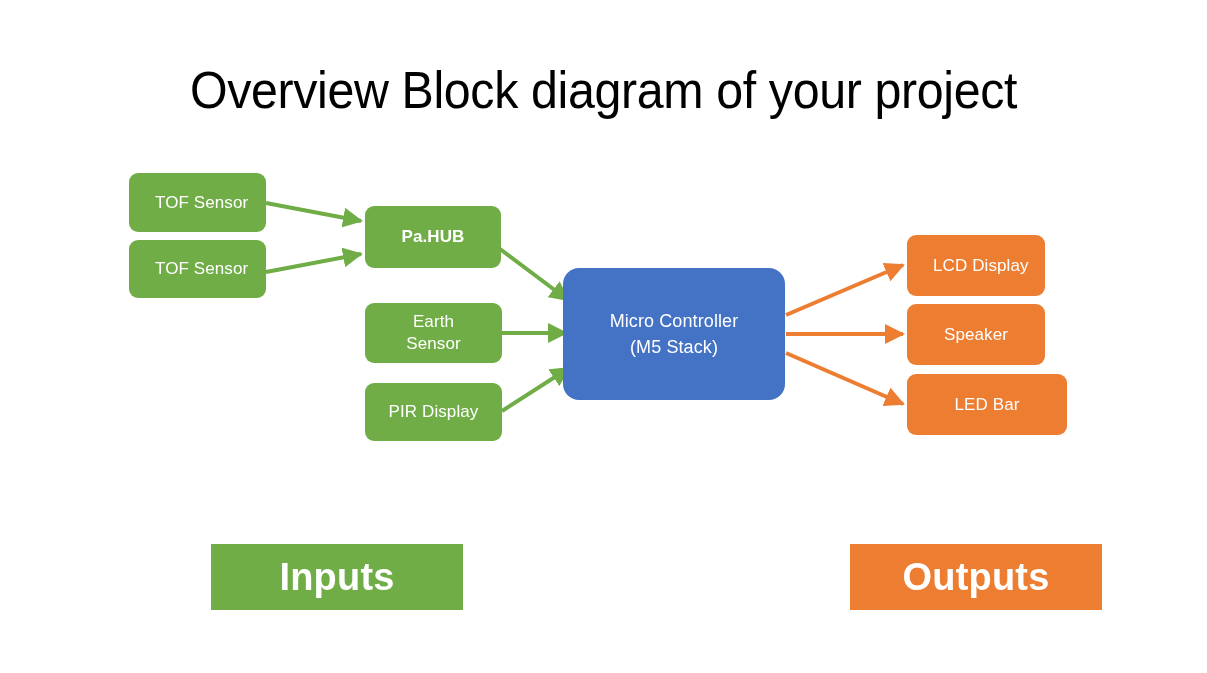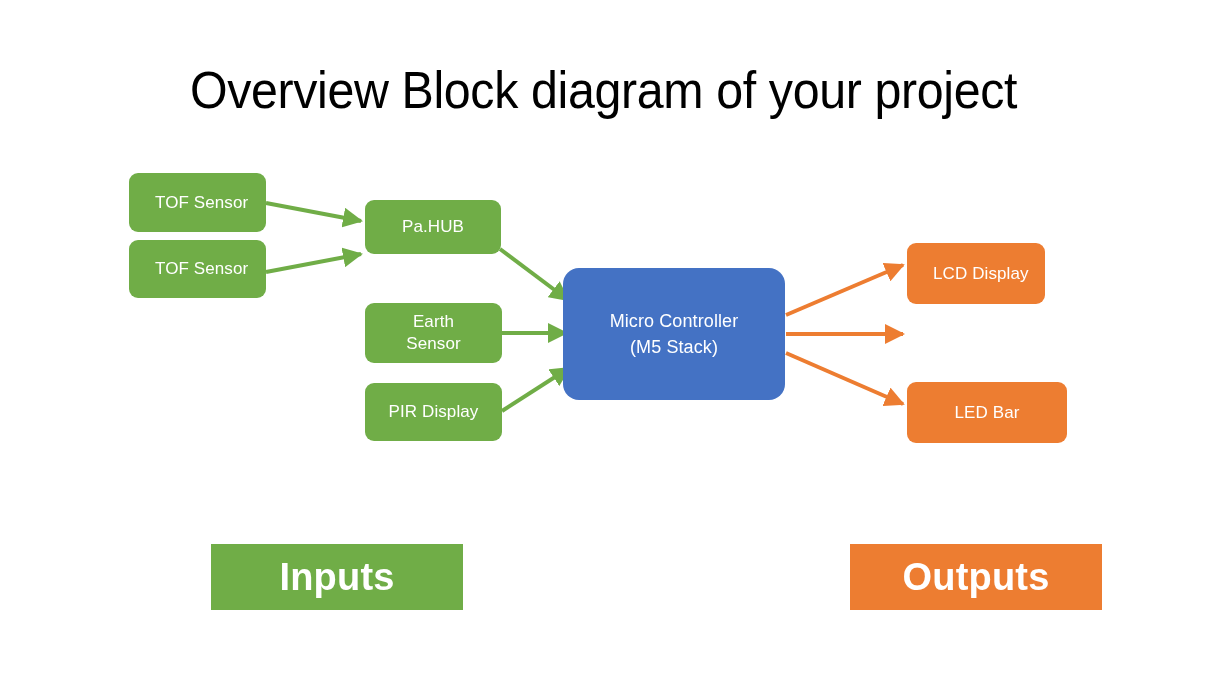--- a/index.html
+++ b/index.html
@@ -40,21 +40,21 @@
     border-radius: 9px;
     color: #ffffff;
     font-size: 17px;
     font-weight: 400;
     line-height: 22px;
     display: flex;
     align-items: center;
     letter-spacing: 0.1px;
   }
   .node.green  { background: #70AD47; }
-  .node.orange { background: #ED7D31; margin-top: 8px; }
+  .node.orange { background: #ED7D31; }
   .node.blue   { background: #4472C4; border-radius: 16px; }
   .node.align-left   { justify-content: flex-start; padding-left: 26px; text-align: left; }
   .node.align-center { justify-content: center; text-align: center; }
   .node.mcu {
     font-size: 18px;
     line-height: 26px;
   }
   .legend {
     position: absolute;
     box-sizing: border-box;
@@ -113,40 +113,43 @@
   </svg>
 
   <div class="node green align-left" style="left:129px; top:173px; width:137px; height:59px;">
     <span>TOF Sensor</span>
   </div>
 
   <div class="node green align-left" style="left:129px; top:240px; width:137px; height:58px;">
     <span>TOF Sensor</span>
   </div>
 
-  <div class="node green align-center" style="left:365px; top:200px; width:136px; height:54px;">
+  <div class="node green align-center" style="left:365px; top:206px; width:136px; height:62px;font-weight:bold;">
     <span>Pa.HUB</span>
   </div>
 
   <div class="node green align-center" style="left:365px; top:303px; width:137px; height:60px;">
     <span><span>Earth</span><br><span>Sensor</span></span>
   </div>
 
   <div class="node green align-center" style="left:365px; top:383px; width:137px; height:58px;">
     <span>PIR Display</span>
   </div>
 
   <div class="node blue align-center mcu" style="left:563px; top:268px; width:222px; height:132px;">
     <span><span>Micro Controller</span><br><span>(M5 Stack)</span></span>
   </div>
 
   <div class="node orange align-left" style="left:907px; top:235px; width:138px; height:61px;">
     <span>LCD Display</span>
   </div>
 
+  <div class="node orange align-center" style="left:907px; top:304px; width:138px; height:61px;">
+    <span>Speaker</span>
+  </div>
 
   <div class="node orange align-center" style="left:907px; top:374px; width:160px; height:61px;">
     <span>LED Bar</span>
   </div>
 
   <div class="legend green" style="left:211px; top:544px; width:252px; height:66px;">
     <span>Inputs</span>
   </div>
 
   <div class="legend orange" style="left:850px; top:544px; width:252px; height:66px;">

